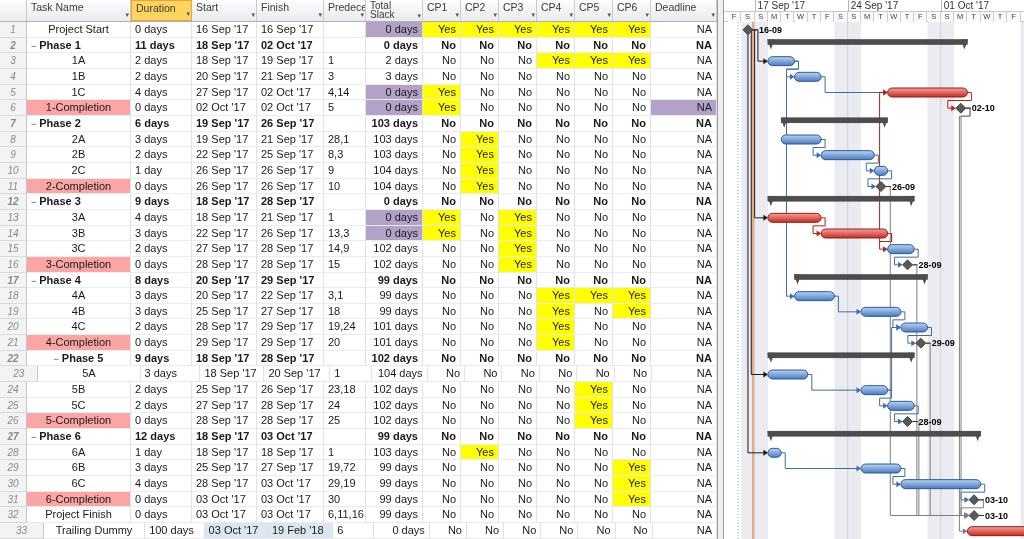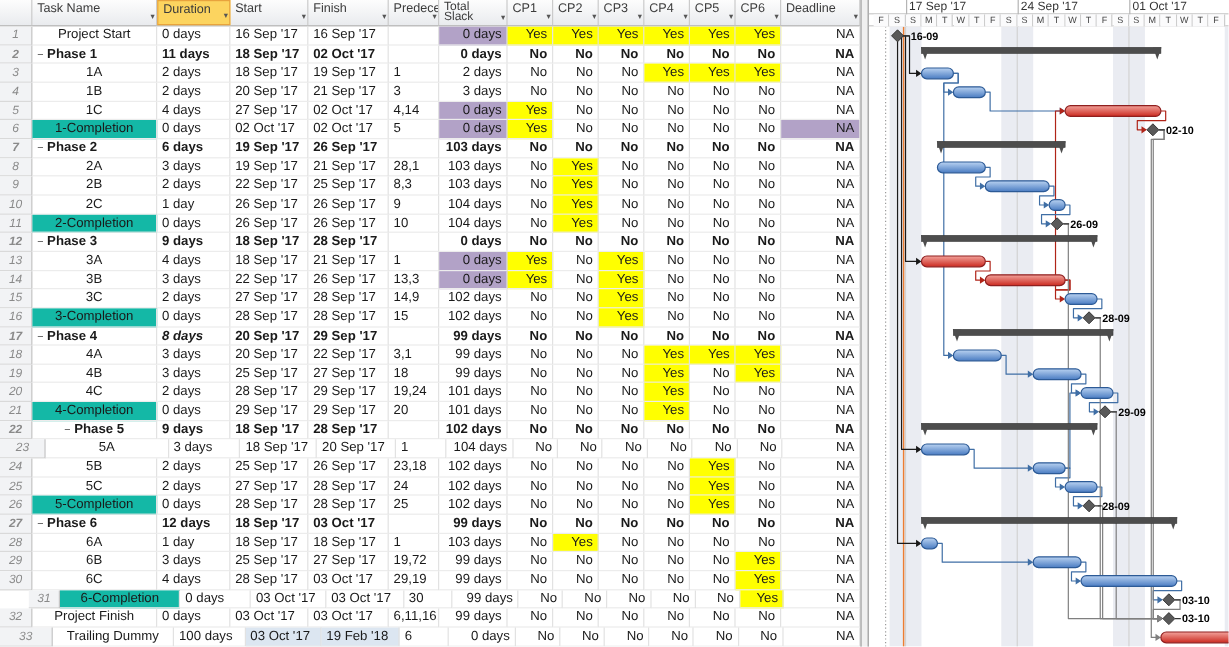--- a/index.html
+++ b/index.html
@@ -14,21 +14,21 @@
   .hc .arr{position:absolute;right:1px;bottom:1px;font-size:7px;color:#555}
   .hc.sel{background:#fcd45f;border:1px solid #e8a33d}
   .tbody{height:517px;overflow:hidden}
   .tr{display:flex;height:15.666px;box-sizing:border-box}
   .td{box-sizing:border-box;border-right:1px solid #e2e2e2;border-bottom:1px solid #ececec;
       padding:0 4px;line-height:15px;white-space:nowrap;overflow:hidden}
   .td.idc{background:#f2f3f5;color:#8a8a8a;font-style:italic;font-size:10px;text-align:center;border-right:1px solid #c6c6c6;border-bottom:1px solid #d9d9d9}
   .td.r{text-align:right}
   .td.c{text-align:center}
   .tr.bold .td{font-weight:bold}
-  .bg-teal{background:#14b8a6}
+  .bg-teal{background:#fca5a5}
   .bg-purple{background:#b2a2c7}
   .bg-yellow{background:#ffff00}
   .bg-ltblue{background:#dce6f1}
   .glyph{color:#444;font-weight:normal;font-size:9px;margin-right:3px}
   
   .split{width:7px;flex:none;background:#f0f0f0;border-left:1px solid #9a9a9a;border-right:1px solid #9a9a9a;box-sizing:border-box}
   
   .gantt{width:300px;flex:none;position:relative;overflow:hidden}
   .ghead{position:relative;height:22px;border-bottom:1px solid #c9c9c9;box-sizing:border-box;background:#fff}
   .wklbl{position:absolute;top:0;font-size:10px;color:#333;white-space:nowrap}
@@ -312,21 +312,21 @@
           <div class="td r" style="width: 38px;">No</div>
           <div class="td r bg-yellow" style="width: 38px;">Yes</div>
           <div class="td r" style="width: 38px;">No</div>
           <div class="td r" style="width: 38px;">No</div>
           <div class="td r" style="width: 38px;">No</div>
           <div class="td r" style="width: 66px;">NA</div>
         </div>
         <div class="tr bold" style="height: 15.6667px;">
           <div class="td idc" style="width: 27px;">17</div>
           <div class="td " style="width: 104px;"><span class="glyph">−</span>Phase 4</div>
-          <div class="td " style="width: 61px; font-style: italic;">8 days</div>
+          <div class="td " style="width: 61px;">8 days</div>
           <div class="td " style="width: 65px;">20 Sep '17</div>
           <div class="td " style="width: 67px;">29 Sep '17</div>
           <div class="td " style="width: 42px;"></div>
           <div class="td r" style="width: 57px;">99 days</div>
           <div class="td r" style="width: 38px;">No</div>
           <div class="td r" style="width: 38px;">No</div>
           <div class="td r" style="width: 38px;">No</div>
           <div class="td r" style="width: 38px;">No</div>
           <div class="td r" style="width: 38px;">No</div>
           <div class="td r" style="width: 38px;">No</div>
@@ -534,21 +534,21 @@
           <div class="td r" style="width: 57px;">99 days</div>
           <div class="td r" style="width: 38px;">No</div>
           <div class="td r" style="width: 38px;">No</div>
           <div class="td r" style="width: 38px;">No</div>
           <div class="td r" style="width: 38px;">No</div>
           <div class="td r" style="width: 38px;">No</div>
           <div class="td r bg-yellow" style="width: 38px;">Yes</div>
           <div class="td r" style="width: 66px;">NA</div>
         </div>
         <div class="tr" style="height: 15.6667px;">
-          <div class="td idc" style="width: 27px; margin-left: 24px;">31</div>
+          <div class="td idc" style="width: 27px;">31</div>
           <div class="td c bg-teal" style="width: 104px;">6-Completion</div>
           <div class="td " style="width: 61px;">0 days</div>
           <div class="td " style="width: 65px;">03 Oct '17</div>
           <div class="td " style="width: 67px;">03 Oct '17</div>
           <div class="td " style="width: 42px;">30</div>
           <div class="td r" style="width: 57px;">99 days</div>
           <div class="td r" style="width: 38px;">No</div>
           <div class="td r" style="width: 38px;">No</div>
           <div class="td r" style="width: 38px;">No</div>
           <div class="td r" style="width: 38px;">No</div>

